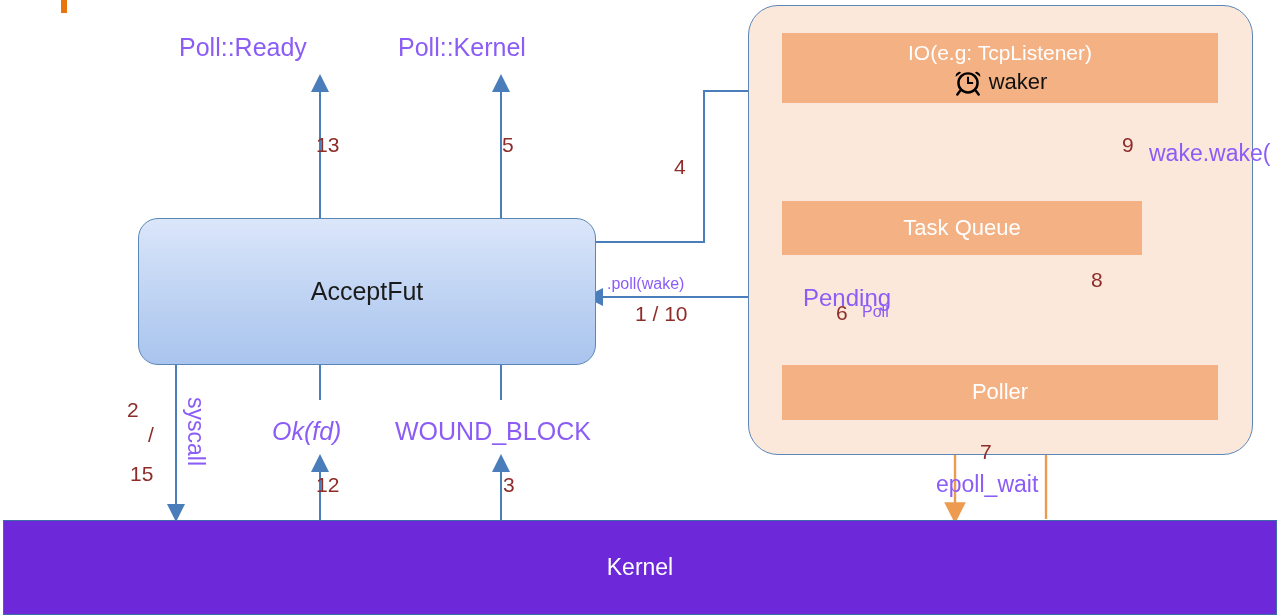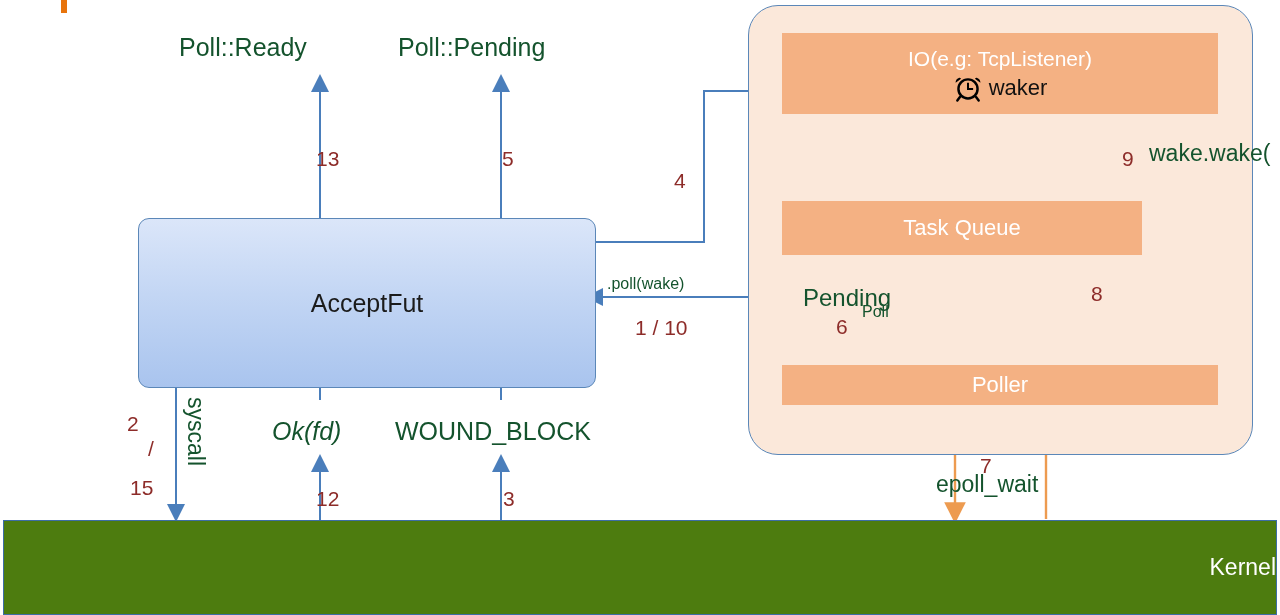--- a/index.html
+++ b/index.html
@@ -8,51 +8,51 @@
     font-family:"Liberation Sans", sans-serif;
     width:1280px;height:615px;overflow:hidden;position:relative;
   }
   #stage{position:relative;width:1280px;height:615px;background:#fff;}
   svg.layer{position:absolute;left:0;top:0;width:1280px;height:615px;pointer-events:none;}
 
   .box{position:absolute;box-sizing:border-box;display:flex;align-items:center;justify-content:center;}
 
   
   #acceptfut{
-    left:138px;top:218px;width:458px;height:170px;
-    border:1.5px solid #5b87b8;border-radius:11px;
+    left:138px;top:218px;width:458px;height:147px;
+    border:1.5px solid #5b87b8;border-radius:20px;
     background:linear-gradient(to bottom,#dbe6f9 0%,#c3d6f4 45%,#a9c4ee 100%);
   }
   #acceptfut .lbl{font-size:25px;color:#1b1b1b;}
 
   
   #kernel{
     left:3px;top:520px;width:1274px;height:95px;
-    background:#4d7c0f;border:1px solid #3d6da6;justify-content:flex-end;
+    background:#6d28d9;border:1px solid #3d6da6;
   }
   #kernel .lbl{font-size:23px;color:#ffffff;}
 
   
   #runtime{
     left:748px;top:5px;width:505px;height:450px;
     border:1.6px solid #5b87b8;border-radius:30px;background:#fbe8da;
   }
 
   .orangebox{position:absolute;background:#f4b183;display:flex;align-items:center;justify-content:center;}
-  #io-box{left:782px;top:33px;width:436px;height:81px;flex-direction:column;align-items:center;}
+  #io-box{left:782px;top:33px;width:436px;height:70px;flex-direction:column;align-items:center;}
   #tq-box{left:782px;top:201px;width:360px;height:54px;}
-  #poller-box{left:782px;top:365px;width:436px;height:40px;}
+  #poller-box{left:782px;top:365px;width:436px;height:55px;}
 
   .white-lbl{color:#ffffff;font-size:22px;line-height:1.1;}
   .io-title{color:#ffffff;font-size:21px;margin-top:2px;}
   .io-waker-row{display:flex;align-items:center;gap:6px;margin-top:2px;}
   .io-waker-row .wtxt{color:#111;font-size:22px;}
 
-  .txt{position:absolute;white-space:nowrap;color:#14532d;}
-  .num{position:absolute;white-space:nowrap;color:#8d2c29;margin-top:14px;}
+  .txt{position:absolute;white-space:nowrap;color:#8b5cf6;}
+  .num{position:absolute;white-space:nowrap;color:#8d2c29;}
 
   #t-poll-ready{left:179px;top:33px;font-size:25px;}
   #t-poll-pending{left:398px;top:33px;font-size:25px;}
   #t-okfd{left:272px;top:417px;font-size:25px;font-style:italic;}
   #t-wound{left:395px;top:417px;font-size:25px;}
   #t-syscall{left:182px;top:397px;font-size:23px;
      writing-mode:vertical-rl;text-orientation:mixed;}
   #t-pollwaker{left:607px;top:275px;font-size:16px;}
   #t-execute{left:803px;top:284px;font-size:24px;}
   #t-wait{left:862px;top:303px;font-size:16px;}
@@ -151,21 +151,21 @@
 
   <div class="box" id="acceptfut">
     <span class="lbl">AcceptFut</span>
   </div>
 
   <div class="box" id="kernel">
     <span class="lbl">Kernel</span>
   </div>
 
   <div class="txt" id="t-poll-ready">Poll::Ready</div>
-  <div class="txt" id="t-poll-pending">Poll::Pending</div>
+  <div class="txt" id="t-poll-pending">Poll::Kernel</div>
   <div class="txt" id="t-okfd">Ok(fd)</div>
   <div class="txt" id="t-wound">WOUND_BLOCK</div>
   <div class="txt" id="t-syscall">syscall</div>
   <div class="txt" id="t-pollwaker">.poll(wake)</div>
   <div class="txt" id="t-execute">Pending</div>
   <div class="txt" id="t-wait">Poll</div>
   <div class="txt" id="t-epollwait">epoll_wait</div>
   <div class="txt" id="t-wakerwake">wake.wake(</div>
 
   <div class="num" id="n13">13</div>

